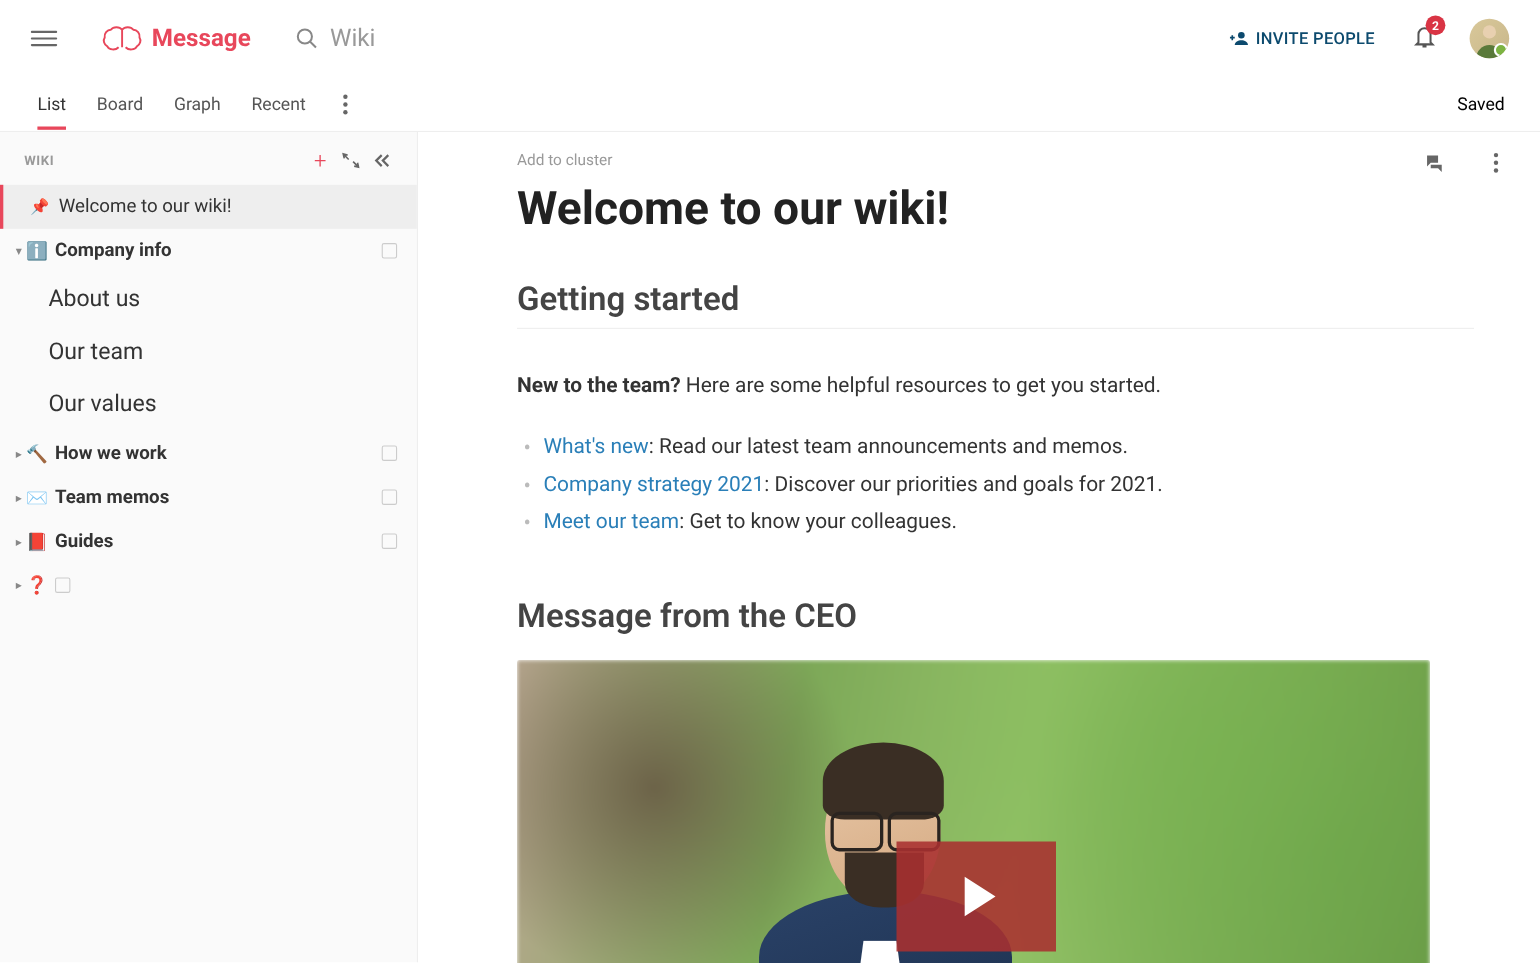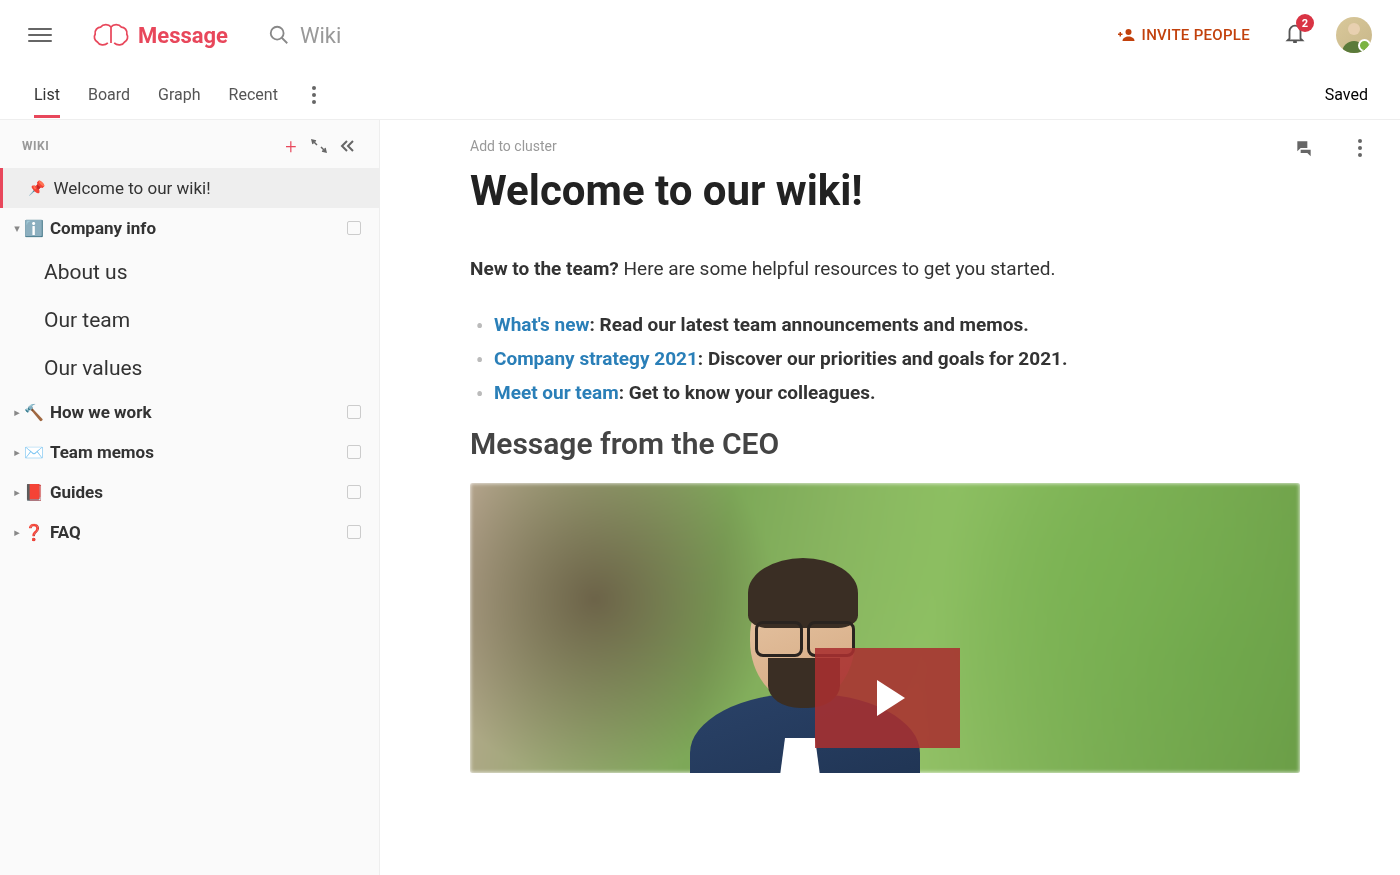--- a/index.html
+++ b/index.html
@@ -6,21 +6,21 @@
 body { width:1400px; height:875px; background:#fff; color:#333; overflow:hidden; }
 .topbar { height:70px; display:flex; align-items:center; padding:0 28px; }
 .menu-icon { width:24px; height:24px; cursor:pointer; display:flex; flex-direction:column; justify-content:center; gap:4px; }
 .menu-icon span { display:block; height:2px; background:#666; border-radius:1px; }
 .logo { display:flex; align-items:center; margin-left:40px; gap:8px; color:#e8475b; font-weight:700; font-size:22px; cursor:pointer; }
 .logo svg { width:38px; height:26px; }
 .search-wrap { display:flex; align-items:center; margin-left:40px; gap:10px; cursor:pointer; }
 .search-wrap svg { width:22px; height:22px; color:#888; }
 .search-label { font-size:22px; color:#999; }
 .topbar-spacer { flex:1; }
-.invite { display:flex; align-items:center; gap:6px; color:#c2410c; font-size:15px; font-weight:500; cursor:pointer; letter-spacing:.3px; }
+.invite { display:flex; align-items:center; gap:6px; color:#0c4a6e; font-size:15px; font-weight:500; cursor:pointer; letter-spacing:.3px; }
 .invite svg { width:18px; height:18px; }
 .bell-wrap { position:relative; margin-left:34px; cursor:pointer; }
 .bell-wrap svg { width:22px; height:22px; color:#555; }
 .badge { position:absolute; top:-8px; right:-8px; background:#d93444; color:#fff; border-radius:50%; width:18px; height:18px; font-size:11px; font-weight:700; display:flex; align-items:center; justify-content:center; }
 .avatar { position:relative; width:36px; height:36px; border-radius:50%; margin-left:30px; cursor:pointer; background:linear-gradient(135deg,#d9c89a 0%, #c8b78a 100%); overflow:hidden; }
 .avatar::after { content:""; position:absolute; bottom:1px; right:1px; width:9px; height:9px; background:#7cb342; border-radius:50%; border:2px solid #fff; }
 .avatar .head { position:absolute; top:6px; left:12px; width:12px; height:12px; background:#e8d0b0; border-radius:50%; }
 .avatar .body { position:absolute; bottom:-4px; left:6px; width:24px; height:16px; background:#5a7a3a; border-radius:12px 12px 0 0; }
 .tabbar { height:50px; display:flex; align-items:center; padding:0 20px; border-bottom:1px solid #eee; }
 .tab { padding:14px 14px; font-size:16px; color:#555; cursor:pointer; position:relative; }
@@ -49,21 +49,21 @@
 .tree-sub { padding:12px 18px 12px 44px; font-size:21px; color:#333; cursor:pointer; }
 .content { flex:1; overflow-y:auto; padding:18px 60px 0 90px; position:relative; }
 .content-actions { position:absolute; top:18px; right:28px; display:flex; gap:24px; align-items:center; }
 .content-actions svg { width:20px; height:20px; color:#666; cursor:pointer; }
 .cluster { font-size:14px; color:#999; margin-bottom:12px; cursor:pointer; }
 .page-title { font-size:42px; font-weight:700; color:#222; margin-bottom:40px; }
 .h2 { font-size:30px; font-weight:600; color:#444; padding-bottom:8px; border-bottom:1px solid #eee; margin-bottom:22px; }
 .h2.noborder { border:none; padding-bottom:0; }
 .para { font-size:19px; color:#333; margin-bottom:24px; line-height:1.5;margin-top:37px; }
 .para b { font-weight:700; }
-ul.links { list-style:none; margin-bottom:16px;font-weight:bold; }
+ul.links { list-style:none; margin-bottom:52px; }
 ul.links li { font-size:19px; color:#333; line-height:1.8; padding-left:24px; position:relative; }
 ul.links li::before { content:"•"; position:absolute; left:6px; color:#bbb; font-size:20px; }
 ul.links a { color:#2a7fb8; text-decoration:none; cursor:pointer; }
 .video { width:830px; height:290px; position:relative; border-radius:2px; overflow:hidden; cursor:pointer; }
 .video-bg { position:absolute; inset:0; background:
   radial-gradient(circle at 15% 40%, rgba(90,70,55,.7) 0%, transparent 25%),
   radial-gradient(circle at 75% 30%, rgba(120,180,80,.6) 0%, transparent 40%),
   radial-gradient(circle at 90% 60%, rgba(100,160,70,.5) 0%, transparent 35%),
   linear-gradient(100deg, #b8a890 0%, #7da858 30%, #93c267 55%, #6e9e48 100%);
   filter:blur(2px);
@@ -186,38 +186,38 @@
     </div>
     <div class="tree-item bold">
       <span class="chev">▸</span>
       <span class="emoji">📕</span>
       <span class="label">Guides</span>
       <span class="box"></span>
     </div>
     <div class="tree-item bold">
       <span class="chev">▸</span>
       <span class="emoji">❓</span>
-      <span class="label">FAQ</span>
       <span class="box"></span>
     </div>
   </div>
 
   <div class="content">
     <div class="content-actions">
       <svg viewBox="0 0 24 24">
           <path fill="currentColor" d="M4 4h12v8H8l-4 4V4zm4 10h12v8l-4-4h-8v-4z"></path>
         </svg>
       <div class="vmore">
           <span></span>
           <span></span>
           <span></span>
         </div>
     </div>
     <div class="cluster">Add to cluster</div>
     <h1 class="page-title">Welcome to our wiki!</h1>
+    <h2 class="h2">Getting started</h2>
     <p class="para"><b>New to the team?</b><span> Here are some helpful resources to get you started.</span></p>
     <ul class="links">
       <li><a>What's new</a><span>: Read our latest team announcements and memos.</span></li>
       <li><a>Company strategy 2021</a><span>: Discover our priorities and goals for 2021.</span></li>
       <li><a>Meet our team</a><span>: Get to know your colleagues.</span></li>
     </ul>
     <h2 class="h2 noborder">Message from the CEO</h2>
     <div class="video">
       <div class="video-bg"></div>
       <div class="video-person">

